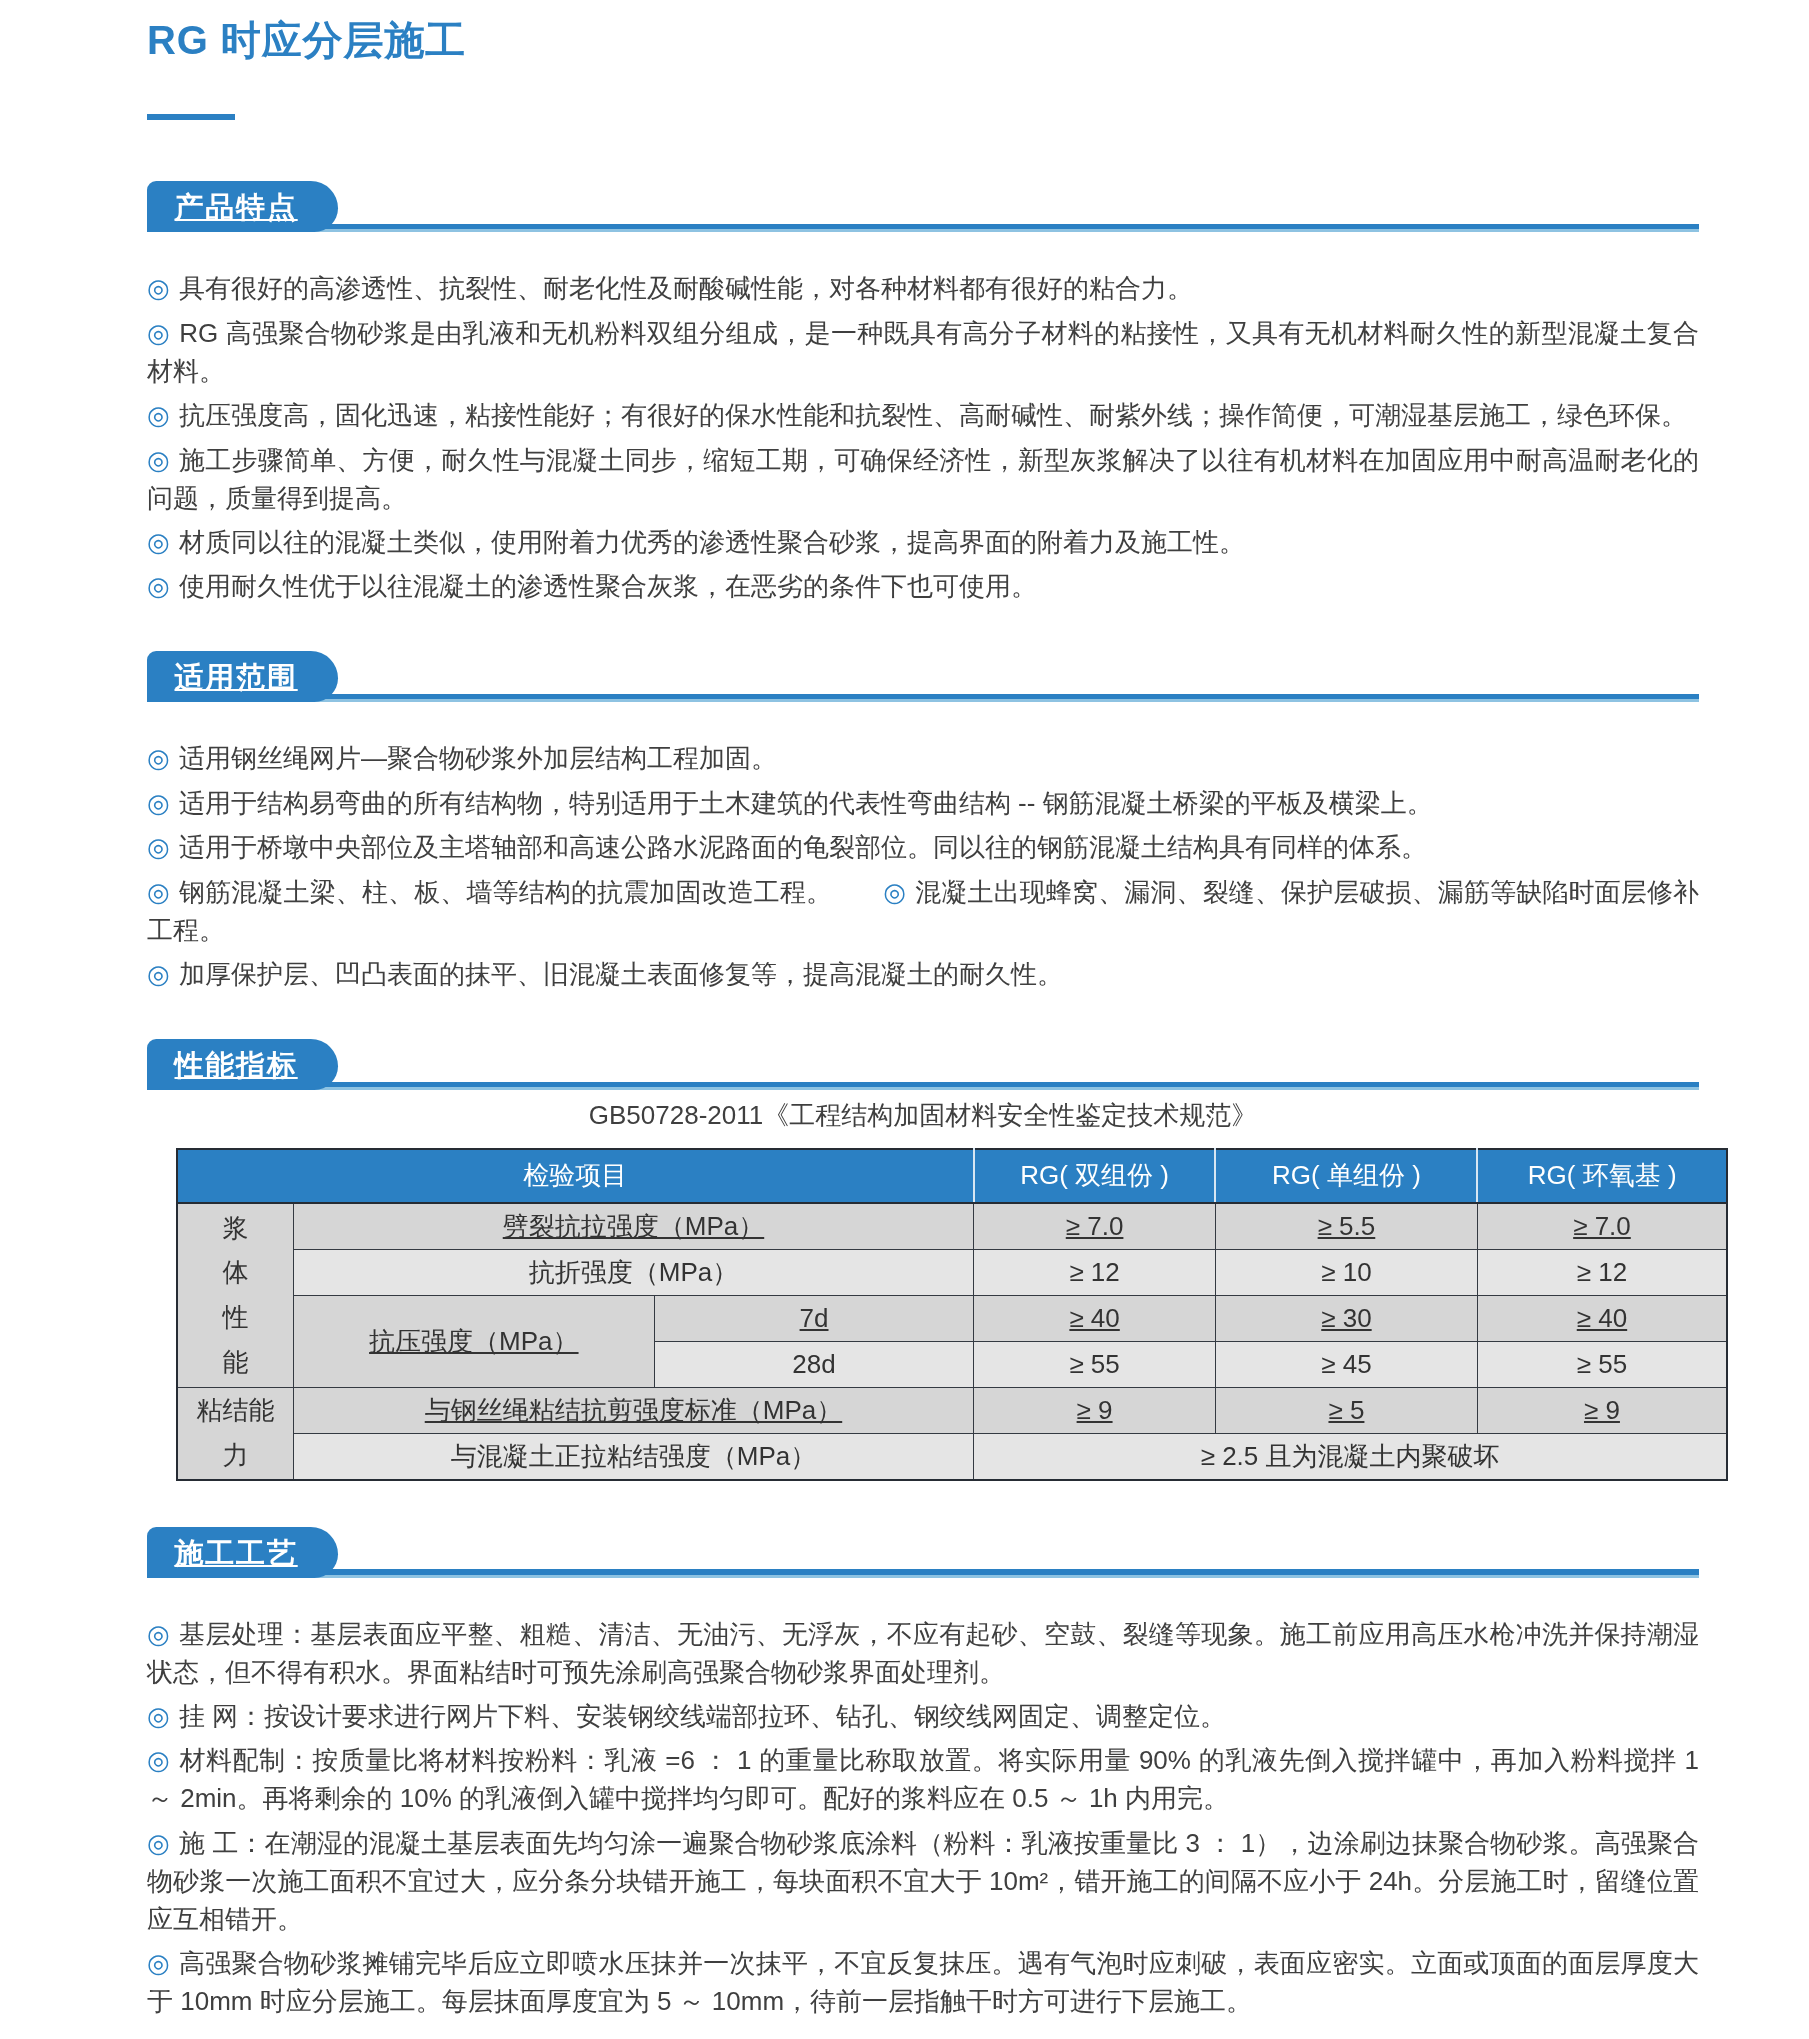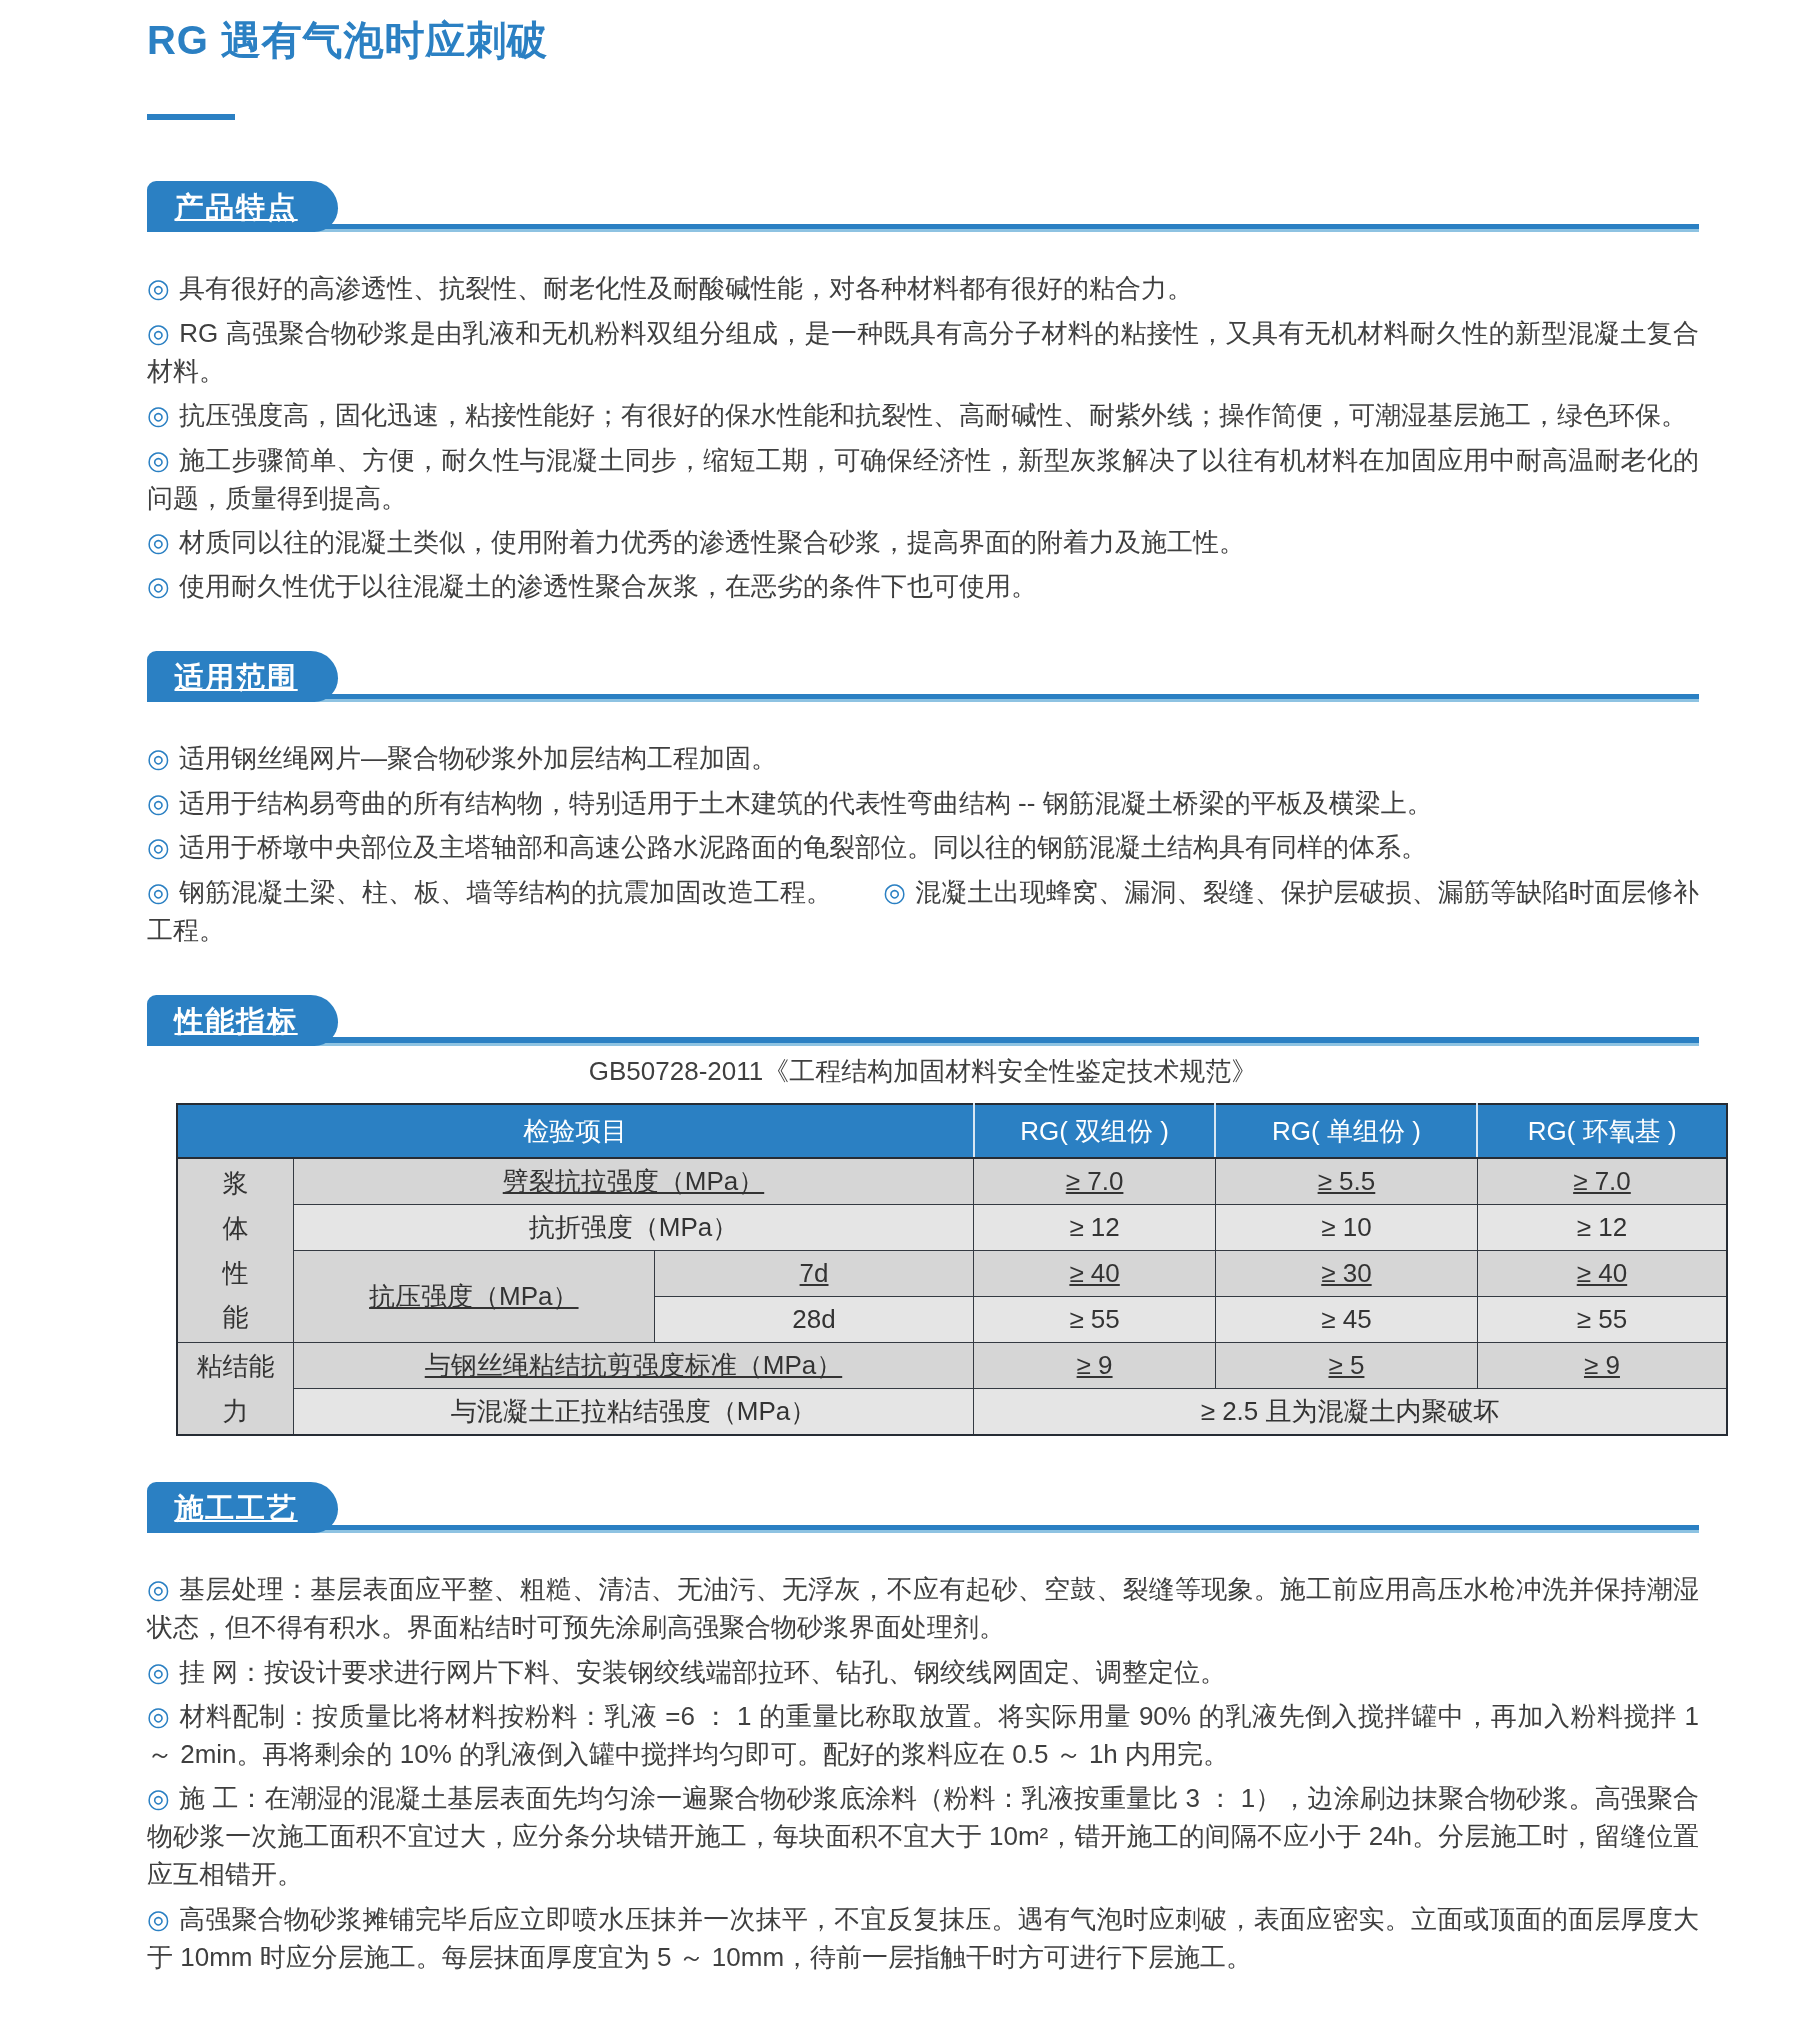--- a/index.html
+++ b/index.html
@@ -77,21 +77,21 @@
   td.group-cell{
     white-space:pre-line;line-height:1.72;
     background:#d6d6d6;padding:5.5px 0;
   }
 </style>
 </head>
 <body>
 
 <div class="page">
 
-  <h1 class="doc-title">RG 遇有气泡时应刺破</h1>
+  <h1 class="doc-title">RG 时应分层施工</h1>
   <div class="title-underline"></div>
 
   <div class="sec-head mt-sec1">
     <span class="sec-rule"></span>
     <span class="sec-badge">产品特点</span>
   </div>
   <div class="list">
     <div class="li"><span class="bullet">◎</span><span>具有很好的高渗透性、抗裂性、耐老化性及耐酸碱性能，对各种材料都有很好的粘合力。</span></div>
     <div class="li"><span class="bullet">◎</span><span>RG 高强聚合物砂浆是由乳液和无机粉料双组分组成，是一种既具有高分子材料的粘接性，又具有无机材料耐久性的新型混凝土复合材料。</span></div>
     <div class="li"><span class="bullet">◎</span><span>抗压强度高，固化迅速，粘接性能好；有很好的保水性能和抗裂性、高耐碱性、耐紫外线；操作简便，可潮湿基层施工，绿色环保。</span></div>
@@ -104,20 +104,21 @@
     <span class="sec-rule"></span>
     <span class="sec-badge">适用范围</span>
   </div>
   <div class="list">
     <div class="li"><span class="bullet">◎</span><span>适用钢丝绳网片—聚合物砂浆外加层结构工程加固。</span></div>
     <div class="li"><span class="bullet">◎</span><span>适用于结构易弯曲的所有结构物，特别适用于土木建筑的代表性弯曲结构 -- 钢筋混凝土桥梁的平板及横梁上。</span></div>
     <div class="li"><span class="bullet">◎</span><span>适用于桥墩中央部位及主塔轴部和高速公路水泥路面的龟裂部位。同以往的钢筋混凝土结构具有同样的体系。</span></div>
     <div class="li">
       <span class="bullet">◎</span><span>钢筋混凝土梁、柱、板、墙等结构的抗震加固改造工程。</span><span class="bullet second">◎</span><span>混凝土出现蜂窝、漏洞、裂缝、保护层破损、漏筋等缺陷时面层修补工程。</span>
     </div>
+    <div class="li"><span class="bullet">◎</span><span>加厚保护层、凹凸表面的抹平、旧混凝土表面修复等，提高混凝土的耐久性。</span></div>
   </div>
 
   <div class="sec-head mt-sec">
     <span class="sec-rule"></span>
     <span class="sec-badge">性能指标</span>
   </div>
   <div class="table-caption">GB50728-2011《工程结构加固材料安全性鉴定技术规范》</div>
 
   <table class="perf">
     <colgroup>

